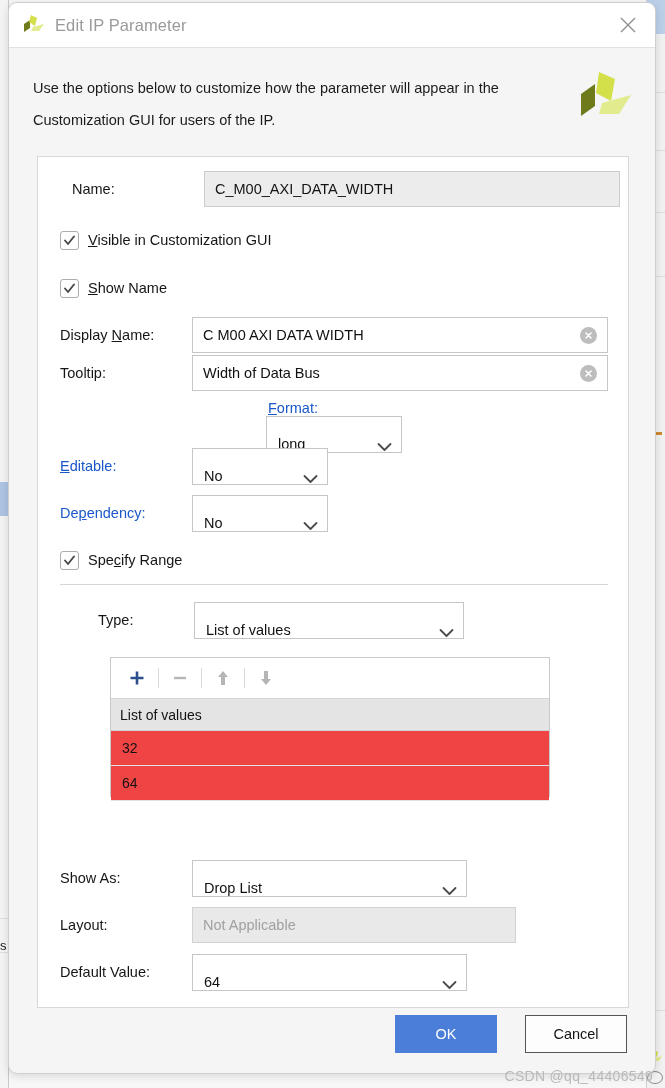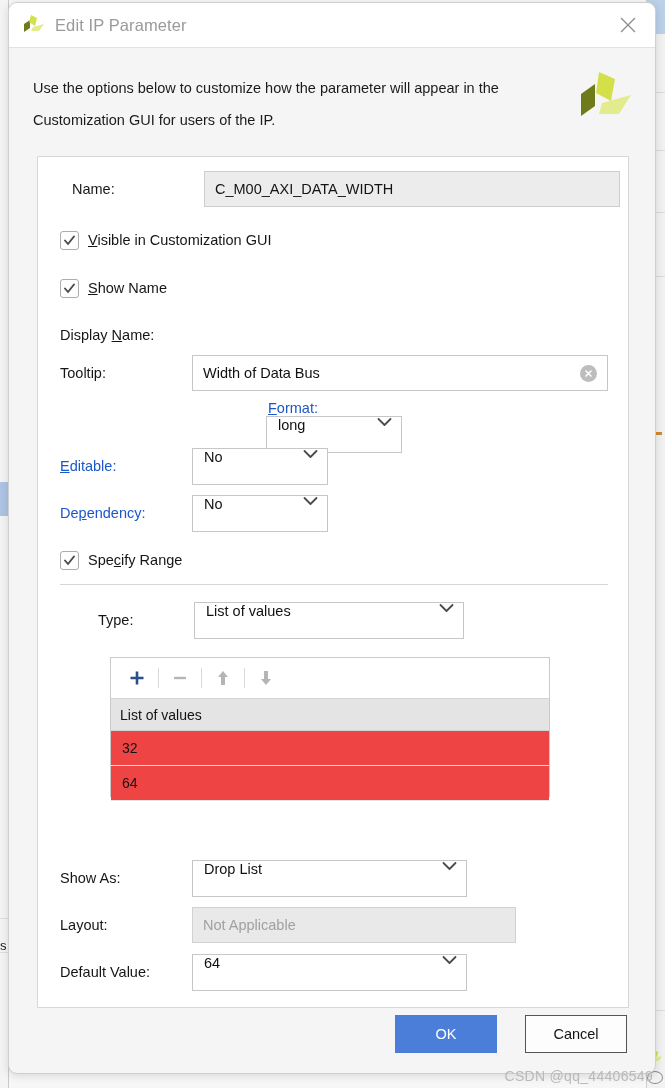--- a/index.html
+++ b/index.html
@@ -118,21 +118,21 @@
     width:17px; height:17px; border-radius:50%; background:#bdbdbd;
     display:flex; align-items:center; justify-content:center; flex:none;
     margin-left:6px;
   }
   .clear-btn svg { display:block; }
 
   
   .sel {
     height:37px; box-sizing:border-box;
     border:1px solid #c6c6c6; background:#ffffff;
-    display:flex; align-items:flex-start;
+    display:flex; align-items:flex-end;
     padding:0 9px 0 11px; font-size:14.5px; color:#111;
     font-family:"Liberation Sans", sans-serif;
   }
   .sel .val { flex:1; white-space:nowrap; overflow:hidden; }
   .sel .chev { flex:none; margin-left:8px; display:flex; align-items:center; }
   .sel.w-small { width:136px; flex:none; }
   .sel.w-type  { width:270px; flex:none; }
   .sel.w-mid   { width:275px; flex:none; }
 
   
@@ -261,20 +261,28 @@
         <span class="cbox">
           <svg width="13" height="13" viewBox="0 0 13 13">
             <path d="M2,6.5 L5,10 L11,2.5" stroke="#4a4a4a" stroke-width="1.9" fill="none" stroke-linecap="round" stroke-linejoin="round"></path>
           </svg>
         </span>
         <span class="lbl"><span class="mn">S</span><span>how Name</span></span>
       </div>
 
       <div class="row r-display">
         <span class="lbl label-col"><span>Display </span><span class="mn">N</span><span>ame:</span></span>
+        <div class="input">
+          <span class="val">C M00 AXI DATA WIDTH</span>
+          <span class="clear-btn">
+            <svg width="11" height="11" viewBox="0 0 11 11">
+              <path d="M3,3 L8,8 M8,3 L3,8" stroke="#ffffff" stroke-width="1.6" stroke-linecap="round"></path>
+            </svg>
+          </span>
+        </div>
       </div>
 
       <div class="row r-tooltip">
         <span class="lbl label-col">Tooltip:</span>
         <div class="input">
           <span class="val">Width of Data Bus</span>
           <span class="clear-btn">
             <svg width="11" height="11" viewBox="0 0 11 11">
               <path d="M3,3 L8,8 M8,3 L3,8" stroke="#ffffff" stroke-width="1.6" stroke-linecap="round"></path>
             </svg>

